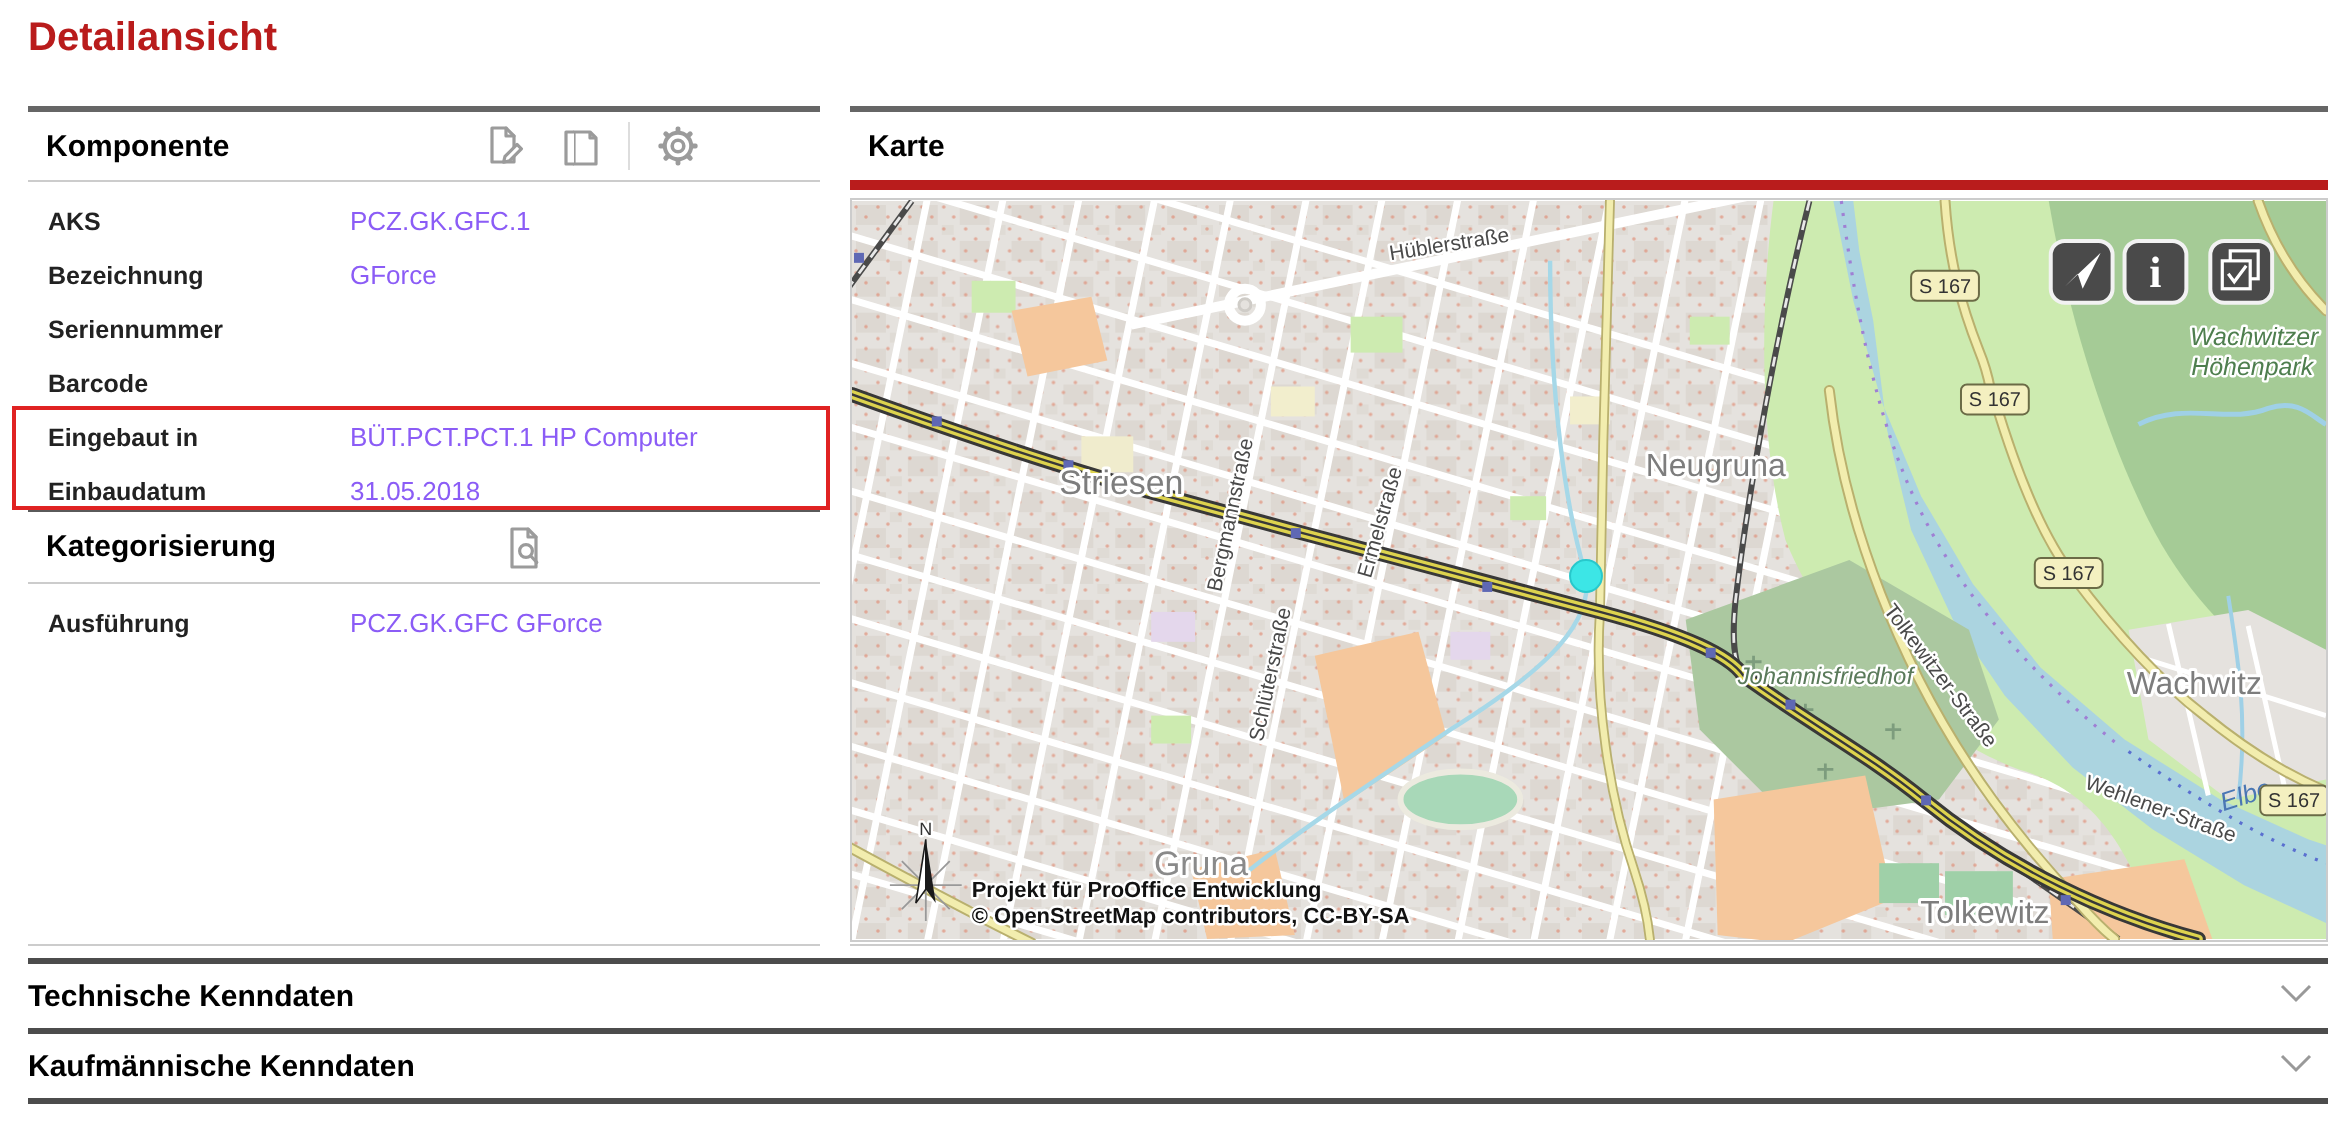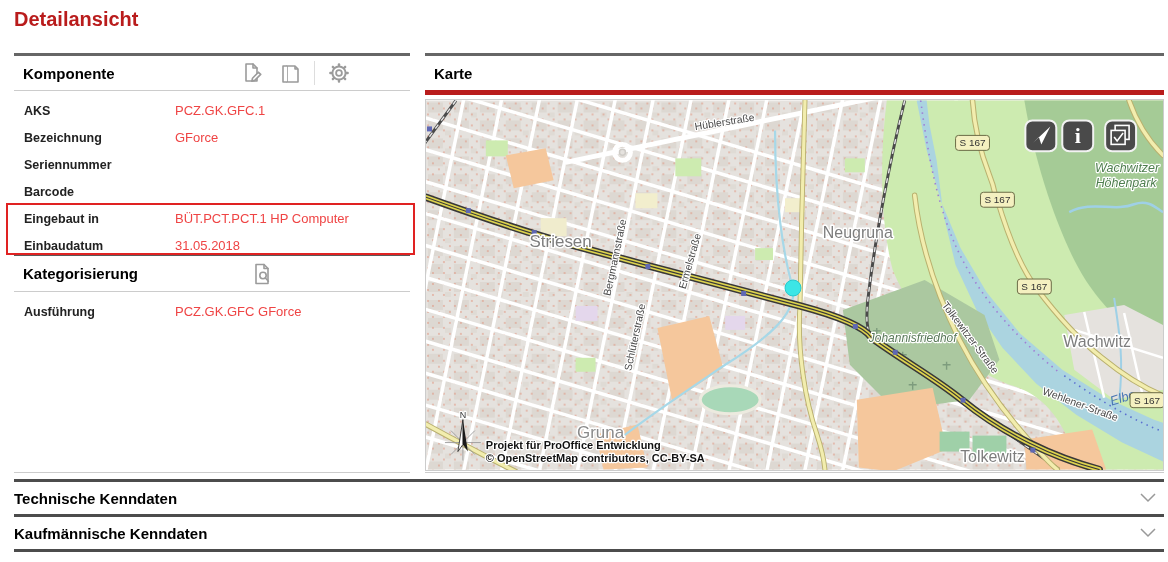--- a/index.html
+++ b/index.html
@@ -10,21 +10,21 @@
   .panel-left{left:14px;top:53px;width:396px;height:416px;}
   .panel-right{left:425px;top:53px;width:739px;height:416px;}
   .panel-header{position:relative;height:34px;display:flex;align-items:center;border-bottom:1px solid #ccc;text-align:right;}
   .panel-header .ptitle{font-size:15px;font-weight:bold;color:#000;padding-left:9px;}
   .toolbar{display:flex;align-items:center;gap:11px;margin-left:auto;margin-right:58px;}
   .toolbar .sep{width:1px;height:24px;background:#ddd;}
   .icon-btn{width:26px;height:26px;display:flex;align-items:center;justify-content:center;cursor:pointer;}
   
   .frow{display:flex;align-items:flex-end;height:27px;}
   .flabel{width:161px;padding-left:10px;font-size:12.5px;font-weight:bold;color:#222;box-sizing:border-box;}
-  .fvalue{font-size:13px;color:#ef4444;}
+  .fvalue{font-size:13px;color:#8b5cf6;}
   .dark-divider{height:3px;background:#5a5a5a;}
   .kat-header{position:relative;height:35px;display:flex;align-items:center;border-bottom:1px solid #ccc;}
   .kat-header .ptitle{font-size:15px;font-weight:bold;color:#000;padding-left:9px;}
   .kat-header .icon-btn{position:absolute;left:236px;top:5px;}
   
   .red-box{position:absolute;left:6px;top:203px;width:405px;height:48px;border:2px solid #e02222;z-index:6;pointer-events:none;}
   
   .map-wrap{position:relative;margin-top:4px;width:737px;height:370px;border:1px solid #ccc;overflow:hidden;cursor:grab;}
   .map-wrap svg{display:block;}
   

